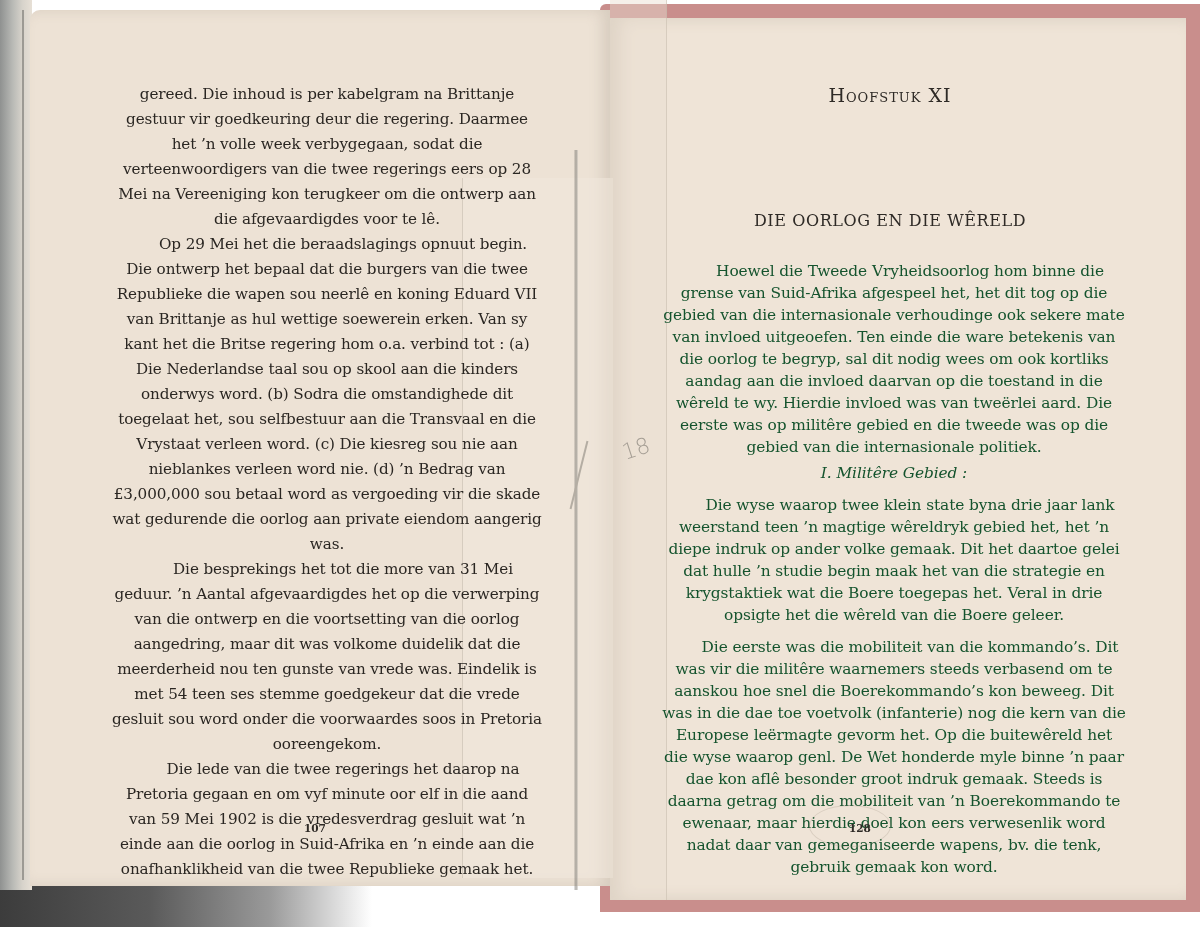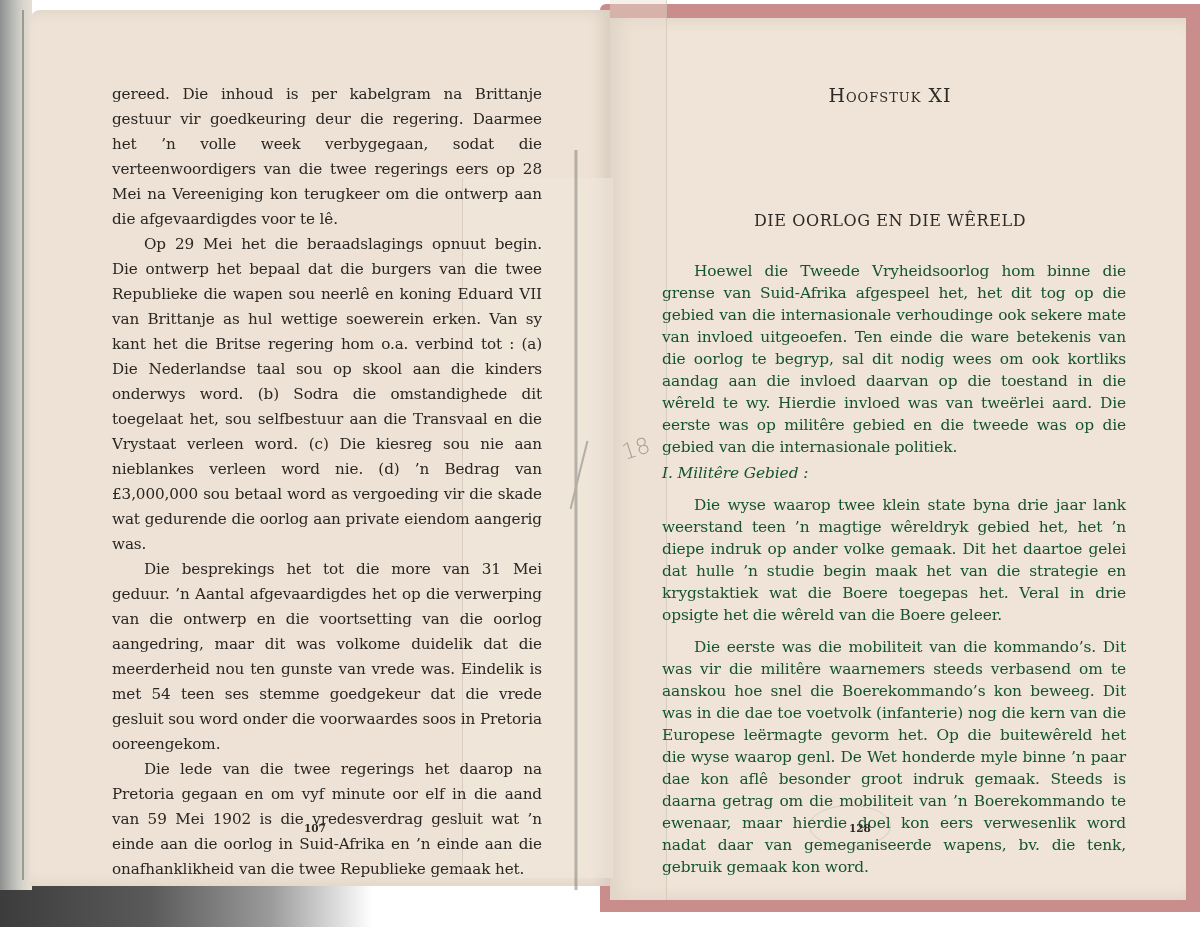--- a/index.html
+++ b/index.html
@@ -48,21 +48,21 @@
   }
   .spine-crease {
     position: absolute; left: 574px; top: 150px; width: 4px; height: 740px;
     background: linear-gradient(90deg, rgba(150,145,138,0.2), rgba(120,118,112,0.6), rgba(210,205,198,0.5));
   }
   .text-left {
     position: absolute; left: 112px; top: 82px; width: 430px;
     font-size: 15.2px; line-height: 25px; color: #2a2622;
     text-align: justify; letter-spacing: -0.1px;
   }
-  .text-left p, .text-right p { margin: 0; }
+  .text-left p, .text-right p { margin: 0; text-align: center; }
   .indent { text-indent: 32px; }
   .text-right {
     position: absolute; left: 662px; top: 260px; width: 464px;
     font-size: 15.4px; line-height: 22px; color: #14532d;
     text-align: justify; letter-spacing: -0.1px;
   }
   .chapter-label {
     position: absolute; left: 760px; top: 84px; width: 260px; text-align: center;
     font-size: 19px; letter-spacing: 1px; color: #2e2a26; font-variant: small-caps;
   }

